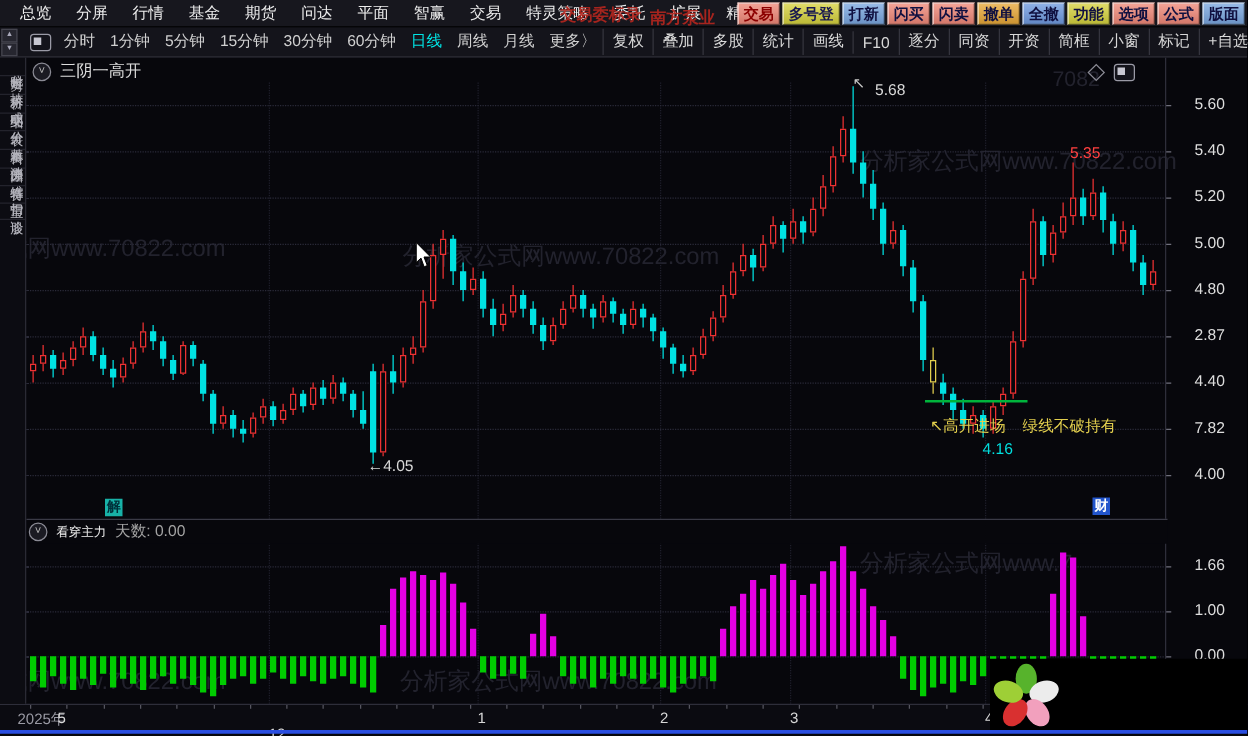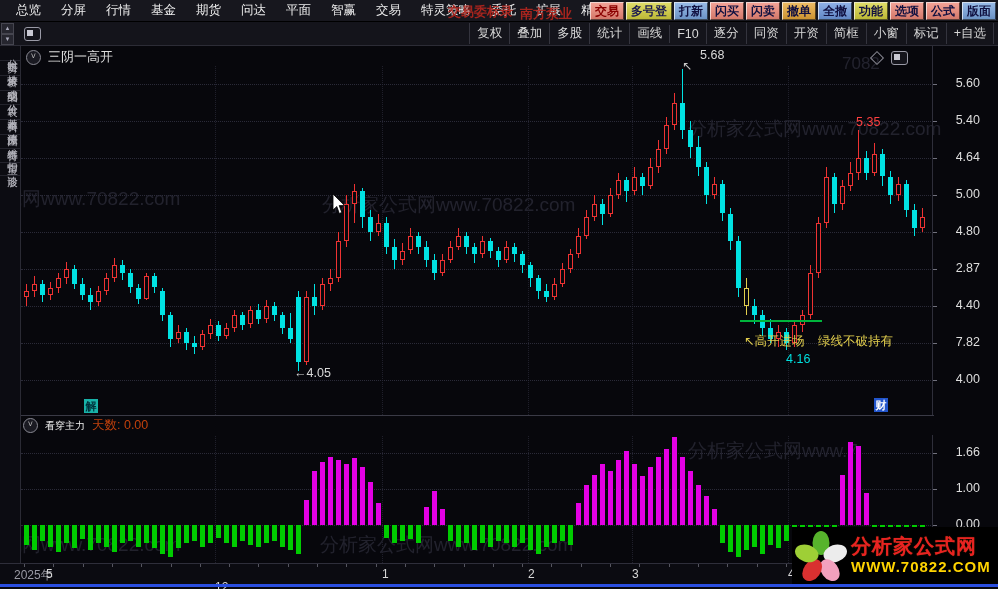--- a/index.html
+++ b/index.html
@@ -38,21 +38,21 @@
   #indicator-name{font-size:13px;color:#dcdcdc;}
   #chart-corner-icons{position:absolute;left:872px;top:51px;display:flex;align-items:center;gap:9px;z-index:4;}
   .diamond{width:8px;height:8px;border:1px solid #8a8a94;transform:rotate(45deg);}
   
   #chart-layer{position:absolute;left:0;top:0;width:998px;height:589px;z-index:2;}
   #axis-sep{position:absolute;left:932px;top:46px;width:1px;height:517px;background:#2e2e3a;z-index:3;}
   
   #sub-header{position:absolute;left:21px;top:415px;width:911px;height:19px;border-top:1px solid #3a3a46;background:#07070c;
               display:flex;align-items:center;gap:7px;padding-left:2px;z-index:3;}
   #sub-name{font-size:10px;color:#f2f2f2;}
-  #sub-param{font-size:12.5px;color:#c2410c;}
+  #sub-param{font-size:12.5px;color:#a3a3a3;}
   
   #bottom-axis{position:absolute;left:0;top:563px;width:998px;height:20px;background:#0b0b11;border-top:1px solid #2e2e3a;z-index:4;}
   
   #frame-bottom{position:absolute;left:0;top:584px;width:998px;height:3px;background:#2a4ee0;z-index:25;}
   
   #logo{position:absolute;left:792px;top:527px;width:206px;height:57px;background:#000;z-index:20;display:flex;align-items:center;gap:3px;padding-left:2px;box-sizing:border-box;}
   #logo-texts{display:flex;flex-direction:column;line-height:1.15;}
   #logo-name{font-size:20px;font-weight:bold;color:#e82222;letter-spacing:1px;text-shadow:0 0 1px #803300;}
   #logo-url{font-size:15px;font-weight:bold;color:#ffd400;letter-spacing:1px;}
   #cursor{position:absolute;left:332px;top:194px;z-index:12;}
@@ -96,20 +96,32 @@
     </div>
 
   <div id="toolbar">
     <div id="spinner">
       <div class="spin-btn">▲</div>
       <div class="spin-btn">▼</div>
     </div>
     <div id="tb-win" class="win-icon">
         <div class="half"></div>
       </div>
+    <div id="period-items">
+        <div class="pitem">分时</div>
+        <div class="pitem">1分钟</div>
+        <div class="pitem">5分钟</div>
+        <div class="pitem">15分钟</div>
+        <div class="pitem">30分钟</div>
+        <div class="pitem">60分钟</div>
+        <div class="pitem active">日线</div>
+        <div class="pitem">周线</div>
+        <div class="pitem">月线</div>
+        <div class="pitem">更多〉</div>
+      </div>
     <div id="action-items">
         <div class="aitem">复权</div>
         <div class="aitem">叠加</div>
         <div class="aitem">多股</div>
         <div class="aitem">统计</div>
         <div class="aitem">画线</div>
         <div class="aitem">F10</div>
         <div class="aitem">逐分</div>
         <div class="aitem">同资</div>
         <div class="aitem">开资</div>
@@ -157,21 +169,21 @@
       <div style="position: absolute; left: 632px; top: 66px; width: 0px; height: 497px; border-left: 1px dotted rgb(31, 31, 43); z-index: 1;"></div>
       <div style="position: absolute; left: 788px; top: 66px; width: 0px; height: 497px; border-left: 1px dotted rgb(31, 31, 43); z-index: 1;"></div>
       <div style="position: absolute; left: 21px; top: 84px; width: 910px; height: 0px; border-top: 1px dotted rgb(42, 42, 56); z-index: 1;"></div>
       <div style="position: absolute; left: 932px; top: 84px; width: 5px; height: 0px; border-top: 1px solid rgb(112, 112, 124); z-index: 3;"></div>
       <div style="position: absolute; left: 936px; top: 76px; width: 44px; text-align: right; font-size: 12.5px; color: rgb(222, 222, 222); z-index: 3;">5.60</div>
       <div style="position: absolute; left: 21px; top: 121px; width: 910px; height: 0px; border-top: 1px dotted rgb(42, 42, 56); z-index: 1;"></div>
       <div style="position: absolute; left: 932px; top: 121px; width: 5px; height: 0px; border-top: 1px solid rgb(112, 112, 124); z-index: 3;"></div>
       <div style="position: absolute; left: 936px; top: 113px; width: 44px; text-align: right; font-size: 12.5px; color: rgb(222, 222, 222); z-index: 3;">5.40</div>
       <div style="position: absolute; left: 21px; top: 158px; width: 910px; height: 0px; border-top: 1px dotted rgb(42, 42, 56); z-index: 1;"></div>
       <div style="position: absolute; left: 932px; top: 158px; width: 5px; height: 0px; border-top: 1px solid rgb(112, 112, 124); z-index: 3;"></div>
-      <div style="position: absolute; left: 936px; top: 150px; width: 44px; text-align: right; font-size: 12.5px; color: rgb(222, 222, 222); z-index: 3;">4.64</div>
+      <div style="position: absolute; left: 936px; top: 150px; width: 44px; text-align: right; font-size: 12.5px; color: rgb(222, 222, 222); z-index: 3;">5.20</div>
       <div style="position: absolute; left: 21px; top: 195px; width: 910px; height: 0px; border-top: 1px dotted rgb(42, 42, 56); z-index: 1;"></div>
       <div style="position: absolute; left: 932px; top: 195px; width: 5px; height: 0px; border-top: 1px solid rgb(112, 112, 124); z-index: 3;"></div>
       <div style="position: absolute; left: 936px; top: 187px; width: 44px; text-align: right; font-size: 12.5px; color: rgb(222, 222, 222); z-index: 3;">5.00</div>
       <div style="position: absolute; left: 21px; top: 232px; width: 910px; height: 0px; border-top: 1px dotted rgb(42, 42, 56); z-index: 1;"></div>
       <div style="position: absolute; left: 932px; top: 232px; width: 5px; height: 0px; border-top: 1px solid rgb(112, 112, 124); z-index: 3;"></div>
       <div style="position: absolute; left: 936px; top: 224px; width: 44px; text-align: right; font-size: 12.5px; color: rgb(222, 222, 222); z-index: 3;">4.80</div>
       <div style="position: absolute; left: 21px; top: 269px; width: 910px; height: 0px; border-top: 1px dotted rgb(42, 42, 56); z-index: 1;"></div>
       <div style="position: absolute; left: 932px; top: 269px; width: 5px; height: 0px; border-top: 1px solid rgb(112, 112, 124); z-index: 3;"></div>
       <div style="position: absolute; left: 936px; top: 261px; width: 44px; text-align: right; font-size: 12.5px; color: rgb(222, 222, 222); z-index: 3;">2.87</div>
       <div style="position: absolute; left: 21px; top: 306px; width: 910px; height: 0px; border-top: 1px dotted rgb(42, 42, 56); z-index: 1;"></div>
@@ -526,21 +538,21 @@
       <div style="position: absolute; left: 864px; top: 492.6px; width: 5px; height: 32.4px; background: rgb(228, 0, 228); z-index: 2;"></div>
       <div style="position: absolute; left: 872px; top: 525px; width: 5px; height: 12.6px; background: rgb(0, 204, 0); z-index: 2;"></div>
       <div style="position: absolute; left: 880px; top: 525px; width: 5px; height: 18px; background: rgb(0, 204, 0); z-index: 2;"></div>
       <div style="position: absolute; left: 888px; top: 525px; width: 5px; height: 21.6px; background: rgb(0, 204, 0); z-index: 2;"></div>
       <div style="position: absolute; left: 896px; top: 525px; width: 5px; height: 16.2px; background: rgb(0, 204, 0); z-index: 2;"></div>
       <div style="position: absolute; left: 904px; top: 525px; width: 5px; height: 19.8px; background: rgb(0, 204, 0); z-index: 2;"></div>
       <div style="position: absolute; left: 912px; top: 525px; width: 5px; height: 21.6px; background: rgb(0, 204, 0); z-index: 2;"></div>
       <div style="position: absolute; left: 920px; top: 525px; width: 5px; height: 14.4px; background: rgb(0, 204, 0); z-index: 2;"></div>
       <div style="position: absolute; left: 740px; top: 320px; width: 82px; height: 2px; background: rgb(0, 180, 60); z-index: 2;"></div>
       <div style="position: absolute; left: 682px; top: 59px; color: rgb(200, 200, 200); font-size: 12px; white-space: nowrap; z-index: 4;">↖</div>
-      <div style="position: absolute; left: 700px; top: 48px; color: rgb(216, 216, 216); font-size: 12.5px; white-space: nowrap; z-index: 4;">5.68</div>
+      <div style="position: absolute; left: 700px; top: 65px; color: rgb(216, 216, 216); font-size: 12.5px; white-space: nowrap; z-index: 4;">5.68</div>
       <div style="position: absolute; left: 294px; top: 366px; color: rgb(216, 216, 216); font-size: 12.5px; white-space: nowrap; z-index: 4;">←4.05</div>
       <div style="position: absolute; left: 856px; top: 115px; color: rgb(255, 64, 64); font-size: 12.5px; white-space: nowrap; z-index: 4;">5.35</div>
       <div style="position: absolute; left: 786px; top: 352px; color: rgb(0, 222, 222); font-size: 12.5px; white-space: nowrap; z-index: 4;">4.16</div>
       <div style="position: absolute; left: 744px; top: 333px; color: rgb(227, 207, 78); font-size: 12.5px; white-space: nowrap; z-index: 4;">↖高开进场</div>
       <div style="position: absolute; left: 818px; top: 333px; color: rgb(227, 207, 78); font-size: 12.5px; white-space: nowrap; z-index: 4;">绿线不破持有</div>
       <div style="position: absolute; left: 84px; top: 399px; background: rgb(24, 178, 168); color: rgb(0, 48, 58); font-size: 11px; line-height: 14px; width: 14px; height: 14px; text-align: center; z-index: 4; font-weight: bold;">解</div>
       <div style="position: absolute; left: 874px; top: 398px; background: rgb(34, 85, 204); color: rgb(255, 255, 255); font-size: 11px; line-height: 14px; width: 14px; height: 14px; text-align: center; z-index: 4; font-weight: bold;">财</div>
     </div>
   <div id="axis-sep"></div>
 
@@ -598,20 +610,16 @@
   </div>
 
   <div id="logo">
     <svg width="54" height="54" viewBox="0 0 54 54">
       <ellipse cx="27" cy="14" rx="8.5" ry="12" fill="#57b32c" transform="rotate(0,27,29)"></ellipse>
       <ellipse cx="27" cy="14" rx="8.5" ry="12" fill="#ececec" transform="rotate(72,27,29)"></ellipse>
       <ellipse cx="27" cy="14" rx="8.5" ry="12" fill="#f2a0bd" transform="rotate(144,27,29)"></ellipse>
       <ellipse cx="27" cy="14" rx="8.5" ry="12" fill="#d93030" transform="rotate(216,27,29)"></ellipse>
       <ellipse cx="27" cy="14" rx="8.5" ry="12" fill="#9ecf36" transform="rotate(288,27,29)"></ellipse>
     </svg>
-    <div id="logo-texts">
-      <span id="logo-name">分析家公式网</span>
-      <span id="logo-url">WWW.70822.COM</span>
-    </div>
   </div>
 
   <div id="frame-bottom"></div>
 </div>
 
 </body></html>

